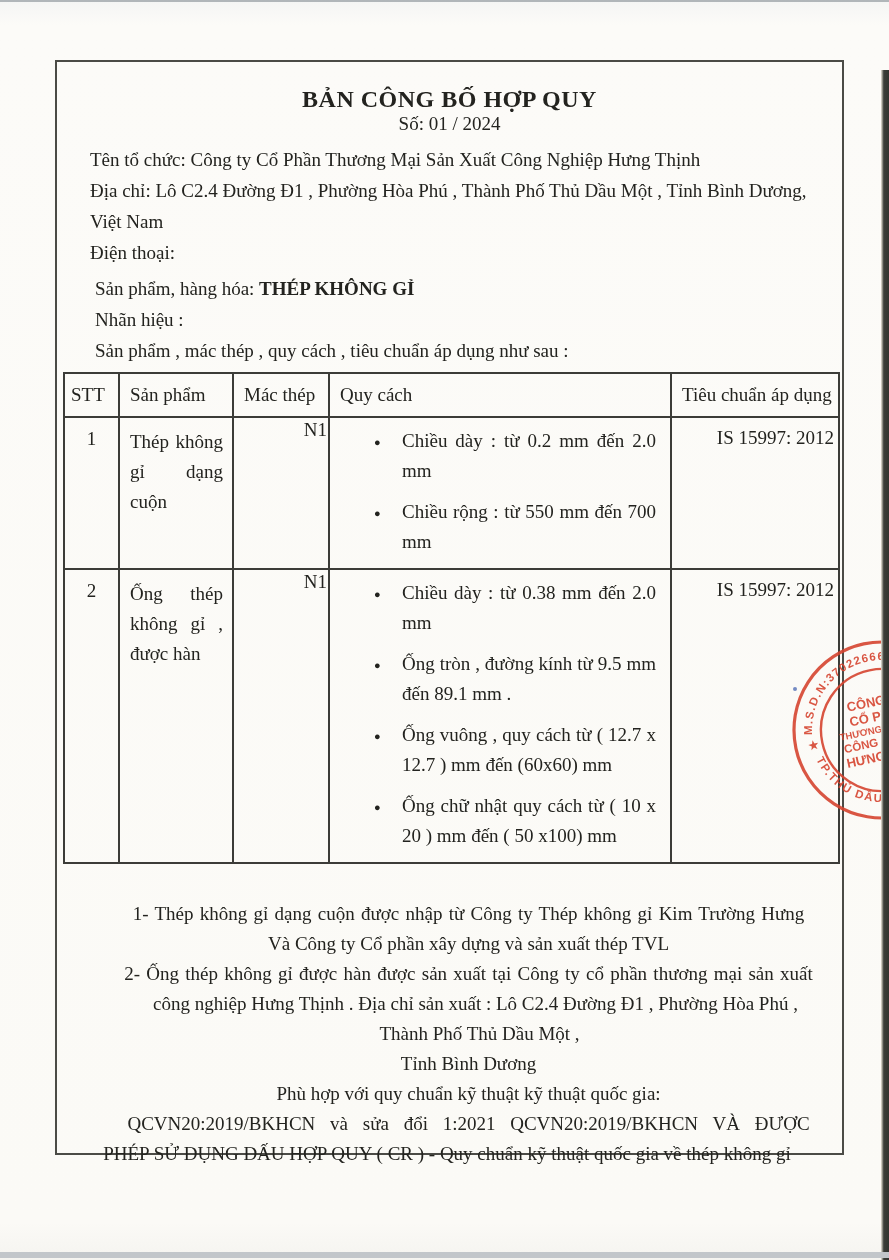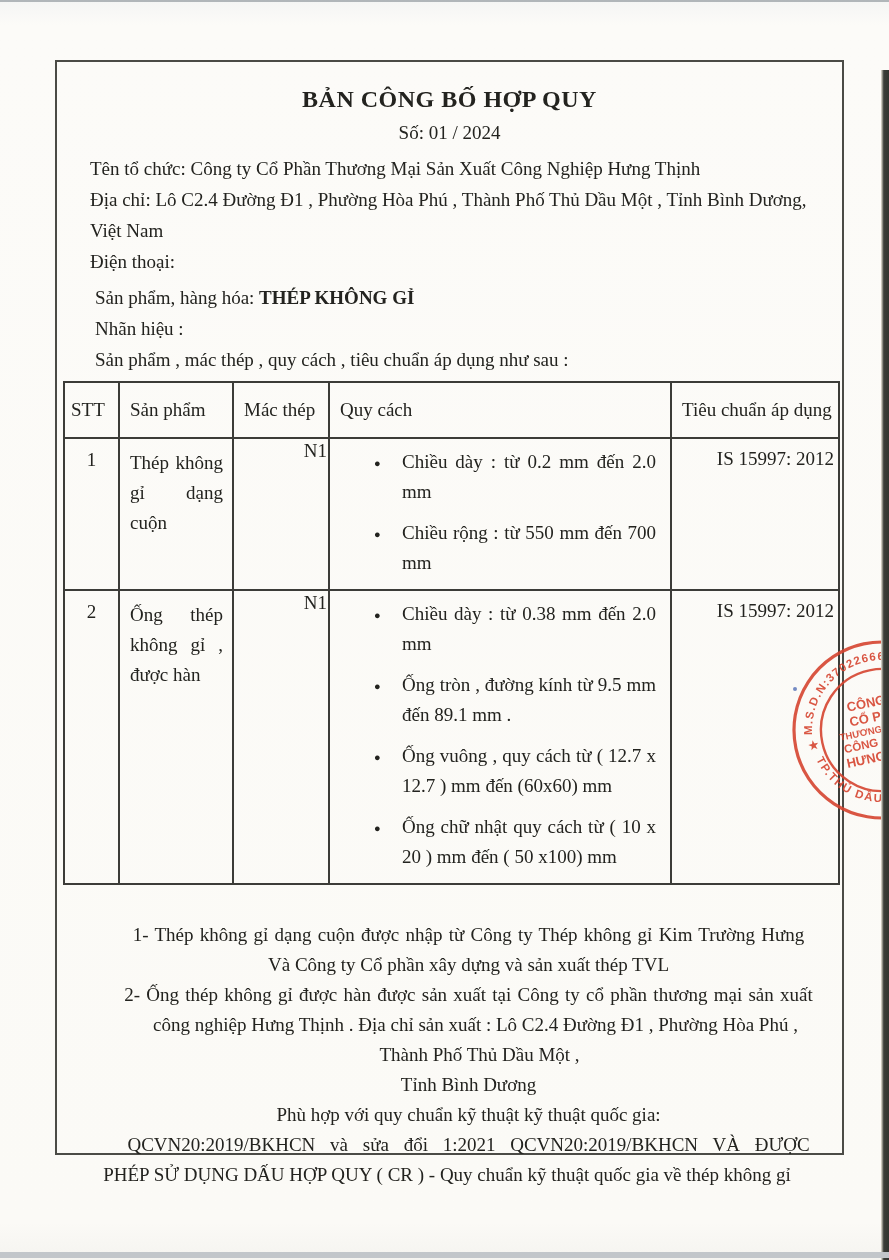--- a/index.html
+++ b/index.html
@@ -23,37 +23,37 @@
     position:absolute;left:55px;top:60px;width:789px;height:1095px;
     border:2px solid #4b4b46;
     box-sizing:border-box;
   }
 
   .doc-header{text-align:center;margin-top:13px;}
   .nat-line1{font-size:20px;font-weight:bold;letter-spacing:.2px;}
   .nat-line2{font-size:18px;font-weight:bold;margin-top:4px;}
   .nat-line2 .u{border-bottom:2px solid #23231f;padding:0 6px 1px 14px;}
   .doc-title{font-size:24px;font-weight:bold;margin-top:24px;letter-spacing:.5px;text-align:center;}
-  .doc-number{font-size:19px;margin-top:9px;text-align:center;}
+  .doc-number{font-size:19px;text-align:center;}
 
   .info{margin:9px 30px 0 33px;font-size:19px;line-height:31px;}
   .info .row{white-space:nowrap;}
   .info .wrapped{white-space:normal;}
   .product-block{margin:5px 30px 0 38px;font-size:19px;line-height:31px;}
   .bold{font-weight:bold;}
 
   table.spec{
     border-collapse:collapse;
     margin:6px 0 0 6px;
     width:775px;
     table-layout:fixed;
     font-size:19px;
   }
   table.spec td{border:2px solid #3c3c38;vertical-align:top;box-sizing:border-box;}
-  tr.thead td{height:56px;vertical-align:middle;padding:0 6px 0 10px;}
+  tr.thead td{height:44px;vertical-align:middle;padding:0 6px 0 10px;}
   td.c-stt{text-align:center;padding-top:10px;}
   td.c-sp{padding:9px 9px 0 10px;text-align:justify;line-height:30px;}
   td.c-mac{text-align:right;}
   td.c-qc{padding:8px 10px 0 0;}
   td.c-tc{padding:9px 4px 0 9px;text-align:right;}
   .r1 td{height:93px;}
   .r2 td{height:236px;}
   ul.qc{margin:0;padding:0 0 0 72px;list-style:none;}
   ul.qc li{position:relative;margin-bottom:11px;line-height:30px;text-align:justify;padding-right:4px;}
   ul.qc li::before{content:"●";position:absolute;left:-28px;top:1px;font-size:11px;}

